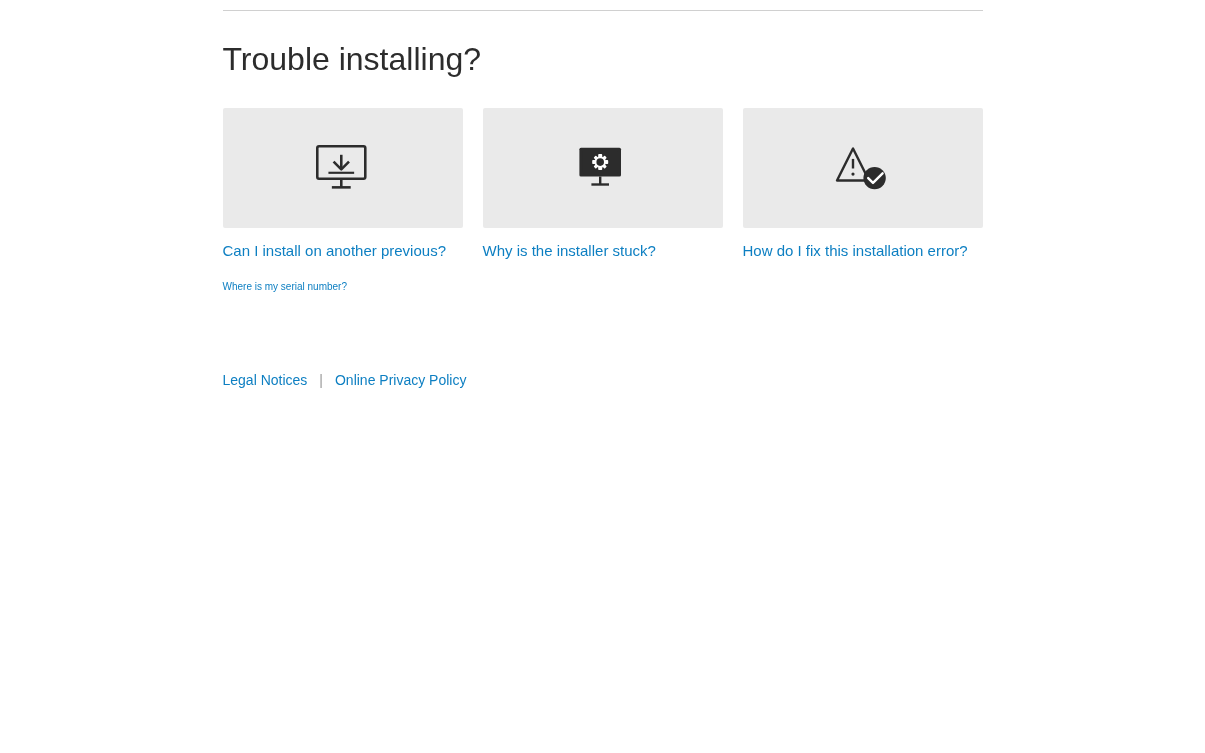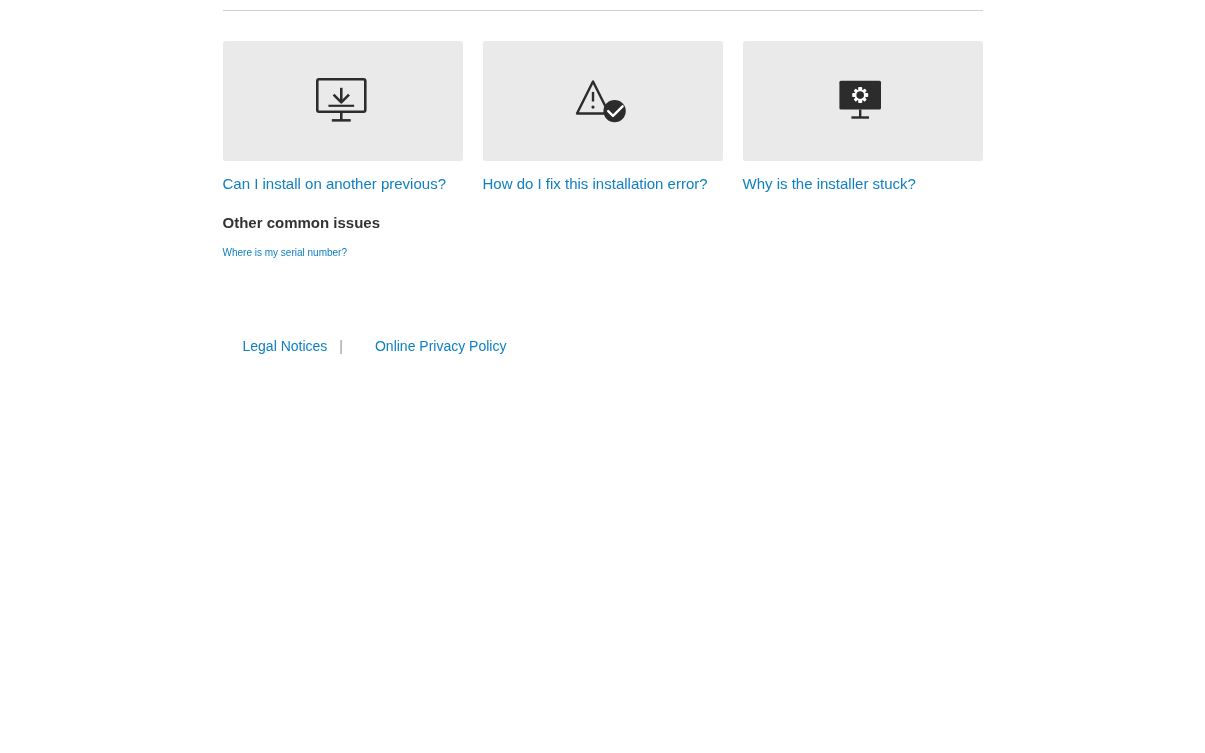--- a/index.html
+++ b/index.html
@@ -91,21 +91,20 @@
       padding-top: 20px;
       display: flex;
       align-items: center;
       gap: 12px;
     }
 
     .footer-link {
       color: #0d7fc2;
       text-decoration: none;
       font-size: 14px;
-      margin-left: 20px;
     }
 
     .footer-divider {
       color: #999;
       font-size: 14px;
     }
 
     
     .icon-monitor-download {
       width: 60px;
@@ -121,86 +120,86 @@
       width: 60px;
       height: 55px;
     }
   </style>
 </head>
 <body>
 
 <div class="page-container">
   <hr class="top-divider">
 
+  <h2 class="section-title">Trouble installing?</h2>
 
   <div class="cards-row">
 
     <div class="card">
       <div class="card-image">
         <svg class="icon-monitor-download" viewBox="0 0 70 60" fill="none" xmlns="http://www.w3.org/2000/svg">
 
           <rect x="5" y="4" width="56" height="38" rx="2" fill="none" stroke="#2c2c2c" stroke-width="3"></rect>
 
           <line x1="33" y1="42" x2="33" y2="52" stroke="#2c2c2c" stroke-width="3"></line>
           <line x1="22" y1="52" x2="44" y2="52" stroke="#2c2c2c" stroke-width="3"></line>
 
           <line x1="33" y1="14" x2="33" y2="30" stroke="#2c2c2c" stroke-width="3"></line>
           <polyline points="24,22 33,31 42,22" fill="none" stroke="#2c2c2c" stroke-width="3" stroke-linejoin="round"></polyline>
 
           <line x1="18" y1="35" x2="48" y2="35" stroke="#2c2c2c" stroke-width="2.5"></line>
         </svg>
       </div>
       <a class="card-link" href="#">Can I install on another previous?</a>
+    </div>
+
+    <div class="card">
+      <div class="card-image">
+        <svg class="icon-gear-monitor" viewBox="0 0 75 60" fill="none" xmlns="http://www.w3.org/2000/svg">
+
+          <rect x="8" y="4" width="52" height="36" rx="2" fill="#2c2c2c"></rect>
+
+          <rect x="12" y="8" width="44" height="28" rx="1" fill="#2c2c2c"></rect>
+
+          <circle cx="34" cy="22" r="6" fill="none" stroke="white" stroke-width="2.5"></circle>
+
+          <rect x="31.5" y="12" width="5" height="4" rx="1" fill="white"></rect>
+          <rect x="31.5" y="28" width="5" height="4" rx="1" fill="white"></rect>
+          <rect x="24" y="19.5" width="4" height="5" rx="1" fill="white"></rect>
+          <rect x="40" y="19.5" width="4" height="5" rx="1" fill="white"></rect>
+
+          <rect x="26.5" y="14.5" width="4" height="4" rx="1" transform="rotate(45 28.5 16.5)" fill="white"></rect>
+          <rect x="37.5" y="14.5" width="4" height="4" rx="1" transform="rotate(45 39.5 16.5)" fill="white"></rect>
+          <rect x="26.5" y="25.5" width="4" height="4" rx="1" transform="rotate(45 28.5 27.5)" fill="white"></rect>
+          <rect x="37.5" y="25.5" width="4" height="4" rx="1" transform="rotate(45 39.5 27.5)" fill="white"></rect>
+
+          <line x1="34" y1="40" x2="34" y2="50" stroke="#2c2c2c" stroke-width="3"></line>
+          <line x1="23" y1="50" x2="45" y2="50" stroke="#2c2c2c" stroke-width="3"></line>
+        </svg>
+      </div>
+      <a class="card-link" href="#">Why is the installer stuck?</a>
     </div>
 
     <div class="card">
       <div class="card-image">
         <svg class="icon-warning-check" viewBox="0 0 75 60" fill="none" xmlns="http://www.w3.org/2000/svg">
 
           <polygon points="25,5 5,45 45,45" fill="none" stroke="#2c2c2c" stroke-width="3" stroke-linejoin="round"></polygon>
           <line x1="25" y1="18" x2="25" y2="30" stroke="#2c2c2c" stroke-width="3"></line>
           <circle cx="25" cy="37" r="2" fill="#2c2c2c"></circle>
 
           <circle cx="52" cy="42" r="14" fill="#2c2c2c"></circle>
           <polyline points="44,42 50,48 62,36" fill="none" stroke="white" stroke-width="3" stroke-linejoin="round" stroke-linecap="round"></polyline>
         </svg>
       </div>
       <a class="card-link" href="#">How do I fix this installation error?</a>
     </div>
 
-    <div class="card">
-      <div class="card-image">
-        <svg class="icon-gear-monitor" viewBox="0 0 75 60" fill="none" xmlns="http://www.w3.org/2000/svg">
-
-          <rect x="8" y="4" width="52" height="36" rx="2" fill="#2c2c2c"></rect>
-
-          <rect x="12" y="8" width="44" height="28" rx="1" fill="#2c2c2c"></rect>
-
-          <circle cx="34" cy="22" r="6" fill="none" stroke="white" stroke-width="2.5"></circle>
-
-          <rect x="31.5" y="12" width="5" height="4" rx="1" fill="white"></rect>
-          <rect x="31.5" y="28" width="5" height="4" rx="1" fill="white"></rect>
-          <rect x="24" y="19.5" width="4" height="5" rx="1" fill="white"></rect>
-          <rect x="40" y="19.5" width="4" height="5" rx="1" fill="white"></rect>
-
-          <rect x="26.5" y="14.5" width="4" height="4" rx="1" transform="rotate(45 28.5 16.5)" fill="white"></rect>
-          <rect x="37.5" y="14.5" width="4" height="4" rx="1" transform="rotate(45 39.5 16.5)" fill="white"></rect>
-          <rect x="26.5" y="25.5" width="4" height="4" rx="1" transform="rotate(45 28.5 27.5)" fill="white"></rect>
-          <rect x="37.5" y="25.5" width="4" height="4" rx="1" transform="rotate(45 39.5 27.5)" fill="white"></rect>
-
-          <line x1="34" y1="40" x2="34" y2="50" stroke="#2c2c2c" stroke-width="3"></line>
-          <line x1="23" y1="50" x2="45" y2="50" stroke="#2c2c2c" stroke-width="3"></line>
-        </svg>
-      </div>
-      <a class="card-link" href="#">Why is the installer stuck?</a>
-    </div>
-
   </div>
 
-  <p class="other-issues-heading">Other common issues</p>
 
   <div class="other-links">
     <a class="other-link" href="#">Where is my serial number?</a>
   </div>
 
   <div class="footer">
     <a class="footer-link" href="#">Legal Notices</a>
     <span class="footer-divider">|</span>
     <a class="footer-link" href="#">Online Privacy Policy</a>
   </div>

